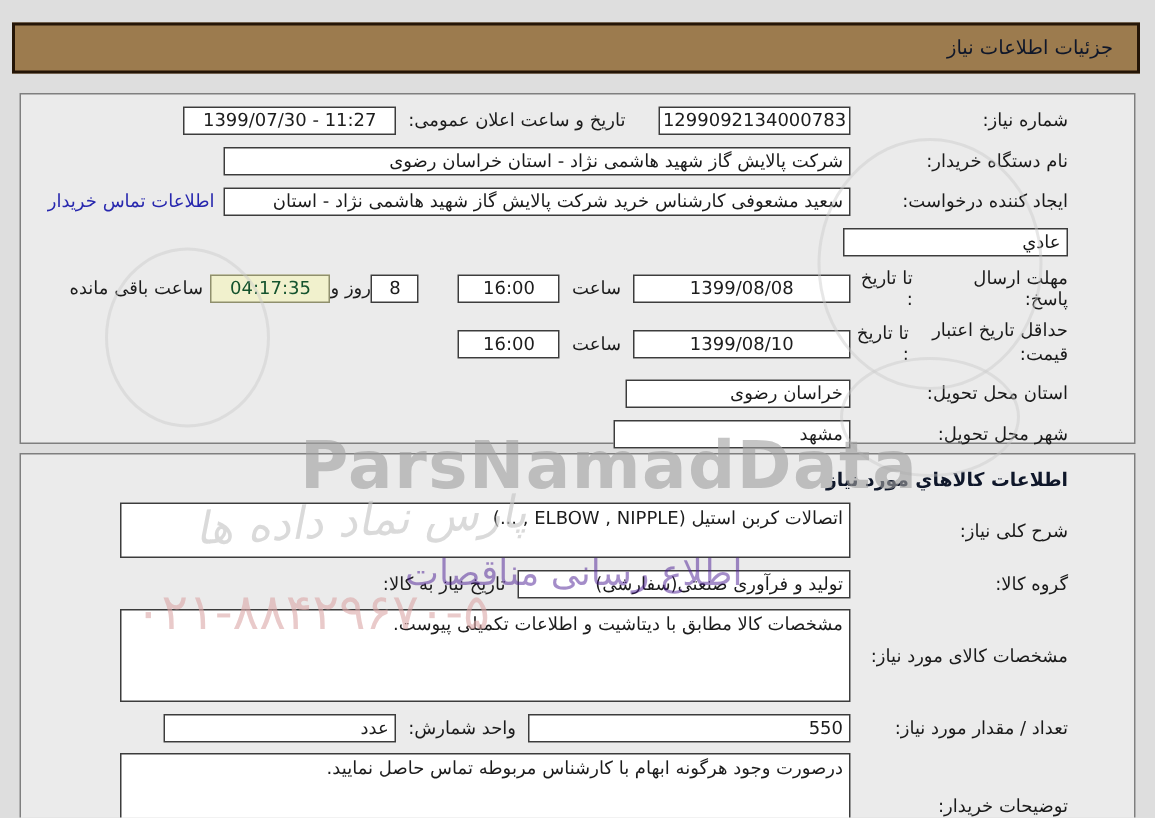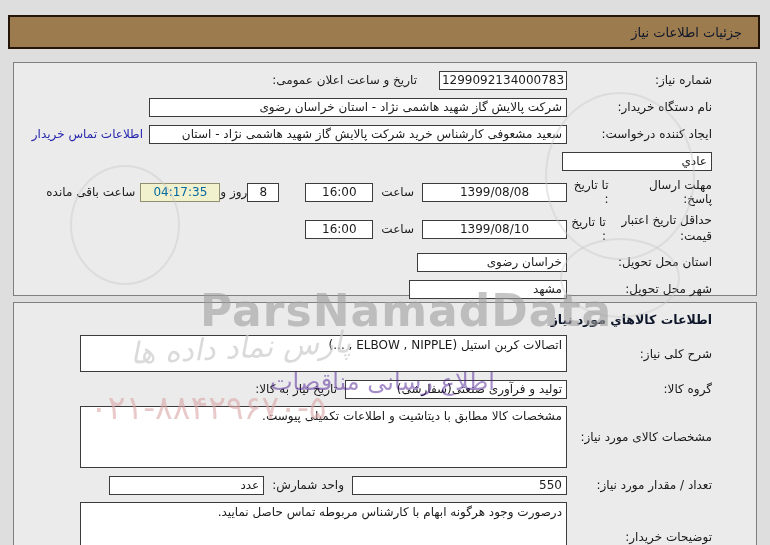--- a/index.html
+++ b/index.html
@@ -37,21 +37,21 @@
     display: flex; align-items: center; padding: 0 4px; flex-shrink: 0;
     overflow: hidden; white-space: nowrap;
   }
   .center { justify-content: center; }
   .ltr { direction: ltr; unicode-bidi: embed; }
   .area {
     background: #ffffff; border: 1px solid #3c3c3c;
     padding: 2px 4px; flex-shrink: 0; overflow: hidden;
   }
   .link { color: #2727ae; cursor: pointer; white-space: nowrap; padding-right: 6px; }
-  .yellowbox { background: #f1f1cd; border: 1px solid #8f8f6d; color: #0369a1; }
+  .yellowbox { background: #f1f1cd; border: 1px solid #8f8f6d; color: #14532d; }
   .wrap-lbl { width: 105px; line-height: 1.3; }
   .sec-head { font-weight: bold; font-size: 12.5px; margin: 2px 0 8px 0; color: #0f172a; }
   .wm { position: absolute; pointer-events: none; z-index: 5; }
   .wm-main {
     left: 200px; top: 285px; font-size: 44px; font-weight: bold;
     color: #9f9f9f; opacity: 0.6; letter-spacing: 1px; direction: ltr;
     font-family: "DejaVu Sans", sans-serif;
   }
   .wm-script {
     left: 130px; top: 330px; font-size: 30px; color: #c7c7c7; opacity: 0.65;
@@ -80,20 +80,23 @@
 </div>
 
 <div class="panel panel1">
 
   <div class="row">
     <span class="lbl">شماره نیاز:</span>
     <div class="box center ltr" style="width:128px; margin-left:14px;">
       <span>1299092134000783</span>
     </div>
     <span class="lbl2">تاریخ و ساعت اعلان عمومی:</span>
+    <div class="box center ltr" style="width:142px;">
+      <span>1399/07/30 - 11:27</span>
+    </div>
   </div>
 
   <div class="row">
     <span class="lbl">نام دستگاه خریدار:</span>
     <div class="box" style="width:418px;">
       <span>شرکت پالایش گاز شهید هاشمی نژاد - استان خراسان رضوی</span>
     </div>
   </div>
 
   <div class="row">

